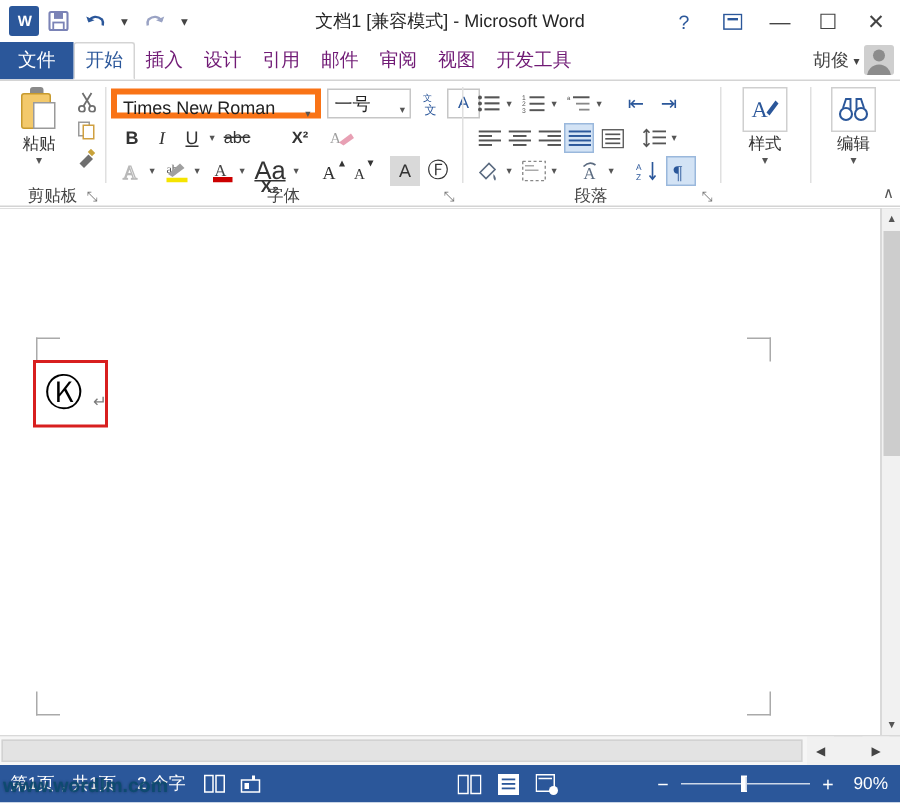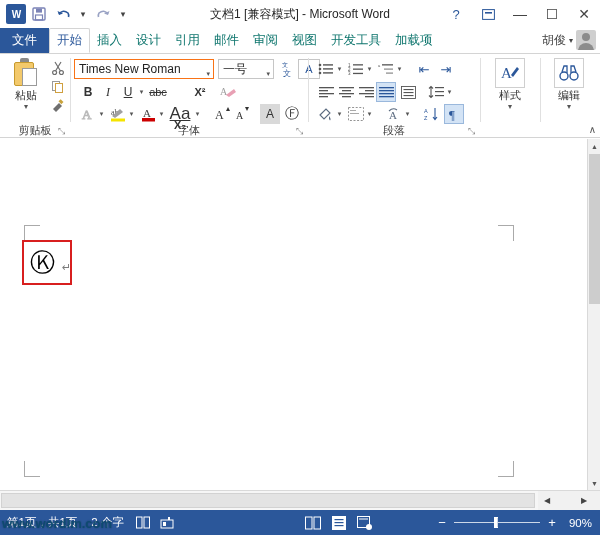--- a/index.html
+++ b/index.html
@@ -60,21 +60,21 @@
   }
   .tab-file {
     background: #2b579a; color: #fff;
     height: 25px; padding: 0 12px;
     display: flex; align-items: center;
     font-size: 12.5px;
   }
   .tab {
     height: 25px; padding: 0 7px;
     display: flex; align-items: center;
-    font-size: 12.5px; color: #0f766e;
+    font-size: 12.5px; color: #701a75;
   }
   .tab.active {
     background: #fff; color: #2b579a;
     border: 1px solid #d4d4d4; border-bottom: 1px solid #fff;
     border-radius: 2px 2px 0 0;
     position: relative; z-index: 3;
   }
   .userbox {
     position: absolute; right: 4px; top: 2px;
     display: flex; align-items: center; gap: 3px;
@@ -138,21 +138,21 @@
   .clipside { position:absolute; left:48px; top:4px; }
   .cbtn {
     width: 20px; height: 19px; display:flex; align-items:center; justify-content:center;
     font-size: 12px; color:#7a7a7a;
   }
 
   
   .g-font { left: 70px; width: 238px; }
   .fontname {
     position:absolute; left:4px; top:5px; width:140px; height:20px;
-    border:1px solid #f97316; background:#fff;
+    border:4px solid #f97316; background:#fff;
     font-size:12px; color:#222; padding-left:4px; line-height:18px;
   }
   .fontname .dd, .fontsize .dd {
     position:absolute; right:3px; top:5px; font-size:7px; color:#555;
   }
   .fontsize {
     position:absolute; left:148px; top:5px; width:56px; height:20px;
     border:1px solid #c6c6c6; background:#fff;
     font-size:12px; color:#222; padding-left:4px; line-height:18px;
   }
@@ -363,21 +363,20 @@
   <div class="tabstrip">
     <div class="tab-file">文件</div>
     <div class="tab active">开始</div>
     <div class="tab">插入</div>
     <div class="tab">设计</div>
     <div class="tab">引用</div>
     <div class="tab">邮件</div>
     <div class="tab">审阅</div>
     <div class="tab">视图</div>
     <div class="tab">开发工具</div>
-    <div class="tab">加载项</div>
     <div class="userbox">
       <span>胡俊</span>
       <span style="font-size:8px;">▾</span>
       <span class="avatar"></span>
     </div>
   </div>
 
   <div class="ribbon">
 
     <div class="rgroup g-clip">

